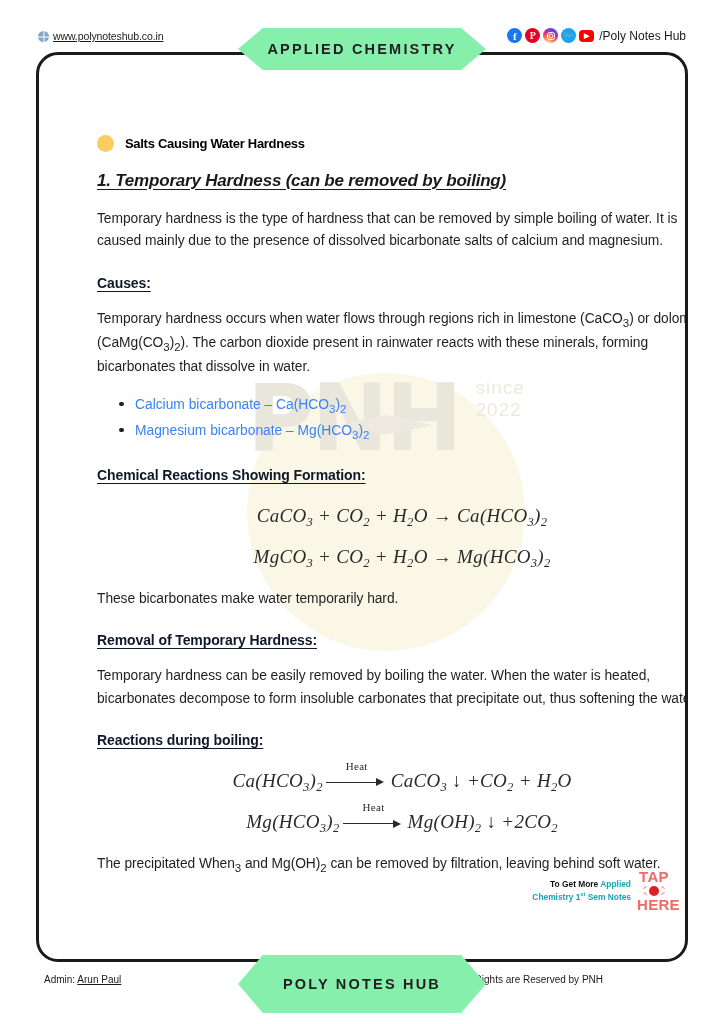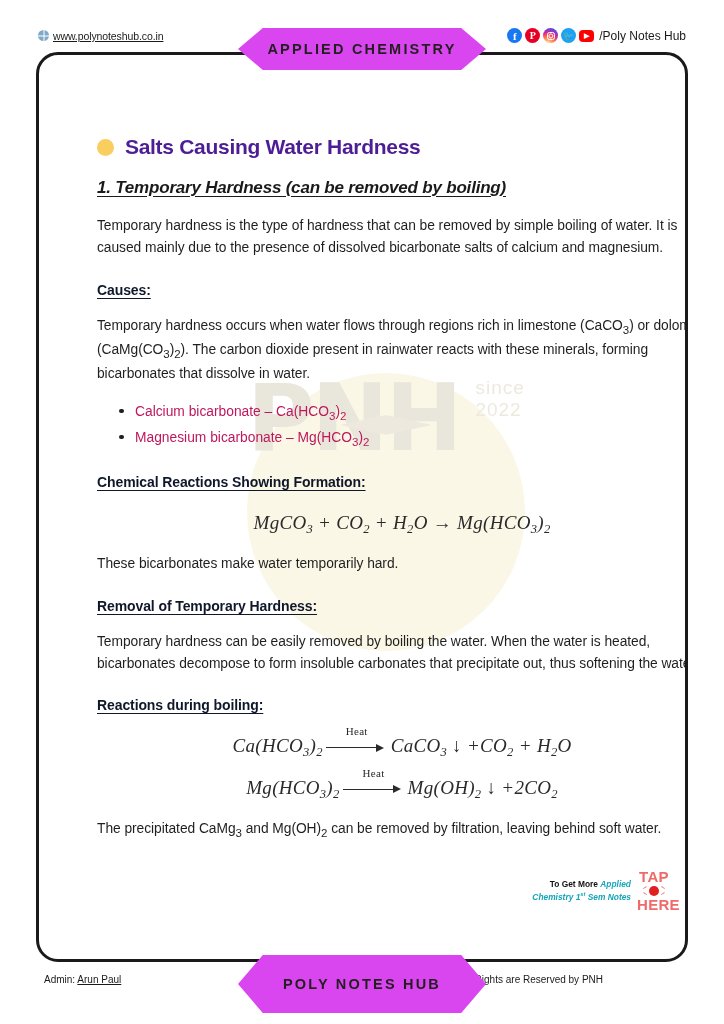--- a/index.html
+++ b/index.html
@@ -20,21 +20,21 @@
     left: 0;
     width: 724px;
     height: 24px;
   }
 
   .site-url {
     position: absolute;
     left: 38px;
     top: 2px;
     display: flex;
-    align-items: flex-start;
+    align-items: flex-end;
     gap: 4px;
     font-size: 10.5px;
     color: #1a1a1a;
   }
   .site-url .url-text {
     text-decoration: underline;
     letter-spacing: -0.1px;
   }
   .globe-icon {
     width: 11px; height: 11px;
@@ -116,21 +116,21 @@
     height: 910px;
     border: 3.5px solid #1a1a1a;
     border-radius: 22px;
     background: #ffffff;
     overflow: hidden;
   }
 
   
   .hex-badge {
     position: absolute;
-    background: #d946ef;
+    background: #86efac;
     clip-path: polygon(10% 0%, 90% 0%, 100% 50%, 90% 100%, 10% 100%, 0% 50%);
     display: flex;
     align-items: center;
     justify-content: center;
     color: #231f20;
     font-weight: bold;
     letter-spacing: 2.2px;
     z-index: 20;
   }
   .hex-top {
@@ -196,23 +196,23 @@
     left: 58px;
     top: 80px;
     width: 610px;
     z-index: 5;
   }
 
   .doc-title {
     display: flex;
     align-items: center;
     gap: 11px;
-    font-size: 21px;
-    font-weight: bold;
-    color: #4c1d95;
+    font-size: 13px;
+    font-weight: bold;
+    color: #000000;
     letter-spacing: -0.3px;
   }
   .title-dot {
     width: 17px; height: 17px;
     border-radius: 50%;
     background: #F9CE5E;
     flex: 0 0 auto;
   }
 
   .section-title {
@@ -245,21 +245,21 @@
   }
 
   ul.bullets {
     margin-top: 14px;
     margin-left: 22px;
     list-style: none;
   }
   ul.bullets li {
     font-size: 13.8px;
     line-height: 1.68;
-    color: #be185d;
+    color: #3b82f6;
     position: relative;
     padding-left: 16px;
   }
   ul.bullets li::before {
     content: "";
     position: absolute;
     left: 0; top: 9px;
     width: 4.5px; height: 4.5px;
     border-radius: 50%;
     background: #1f1f1f;
@@ -339,21 +339,21 @@
     gap: 6px;
     z-index: 8;
   }
   .cta-text {
     text-align: right;
     font-size: 8.4px;
     font-weight: bold;
     line-height: 1.45;
     color: #111;
   }
-  .cta-text .hl { color: #15A5B8; font-style: italic; }
+  .cta-text .hl { color: #15A5B8; }
   .cta-text sup { font-size: 0.68em; }
 
   .tap-badge {
     width: 34px;
     text-align: center;
     color: #F06A6A;
     font-weight: bold;
     font-size: 15px;
     letter-spacing: 0.3px;
     line-height: 1.05;
@@ -460,39 +460,40 @@
 
 
     <ul class="bullets">
       <li><span>Calcium bicarbonate</span><span> – Ca(HCO</span><sub>3</sub><span>)</span><sub>2</sub></li>
       <li><span>Magnesium bicarbonate</span><span> – Mg(HCO</span><sub>3</sub><span>)</span><sub>2</sub></li>
     </ul>
 
     <div class="sub-head">Chemical Reactions Showing Formation:</div>
 
     <div class="eq-block">
+      <div class="equation"><span>CaCO</span><sub>3</sub><span> + CO</span><sub>2</sub><span> + H</span><sub>2</sub><span>O</span> <span>→</span><span> Ca(HCO</span><sub>3</sub><span>)</span><sub>2</sub></div>
 
       <div class="equation"><span>MgCO</span><sub>3</sub><span> + CO</span><sub>2</sub><span> + H</span><sub>2</sub><span>O</span> <span>→</span><span> Mg(HCO</span><sub>3</sub><span>)</span><sub>2</sub></div>
     </div>
 
     <div class="para">These bicarbonates make water temporarily hard.</div>
 
     <div class="sub-head">Removal of Temporary Hardness:</div>
 
     <div class="para">Temporary hardness can be easily removed by boiling the water. When the water is heated, bicarbonates decompose to form insoluble carbonates that precipitate out, thus softening the water.</div>
 
     <div class="sub-head">Reactions during boiling:</div>
 
     <div class="eq-block">
       <div class="equation"><span>Ca(HCO</span><sub>3</sub><span>)</span><sub>2</sub><span class="arrow-wrap"><span class="arrow-label">Heat</span><span class="arrow-line"></span></span><span>CaCO</span><sub>3</sub><span> ↓ +CO</span><sub>2</sub><span> + H</span><sub>2</sub><span>O</span></div>
 
       <div class="equation"><span>Mg(HCO</span><sub>3</sub><span>)</span><sub>2</sub><span class="arrow-wrap"><span class="arrow-label">Heat</span><span class="arrow-line"></span></span><span>Mg(OH)</span><sub>2</sub><span> ↓ +2CO</span><sub>2</sub></div>
     </div>
 
-    <div class="para"><span>The precipitated CaMg</span><sub>3</sub><span> and Mg(OH)</span><sub>2</sub><span> can be removed by filtration, leaving behind soft water.</span></div>
+    <div class="para"><span>The precipitated When</span><sub>3</sub><span> and Mg(OH)</span><sub>2</sub><span> can be removed by filtration, leaving behind soft water.</span></div>
 
   </div>
 
   <div class="cta-block">
     <div class="cta-text">
       <div><span>To Get More </span><span class="hl">Applied</span></div>
       <div><span class="hl">Chemistry 1</span><sup class="hl">st</sup><span class="hl"> Sem Notes</span></div>
     </div>
     <div class="tap-badge">
       <div>TAP</div>

